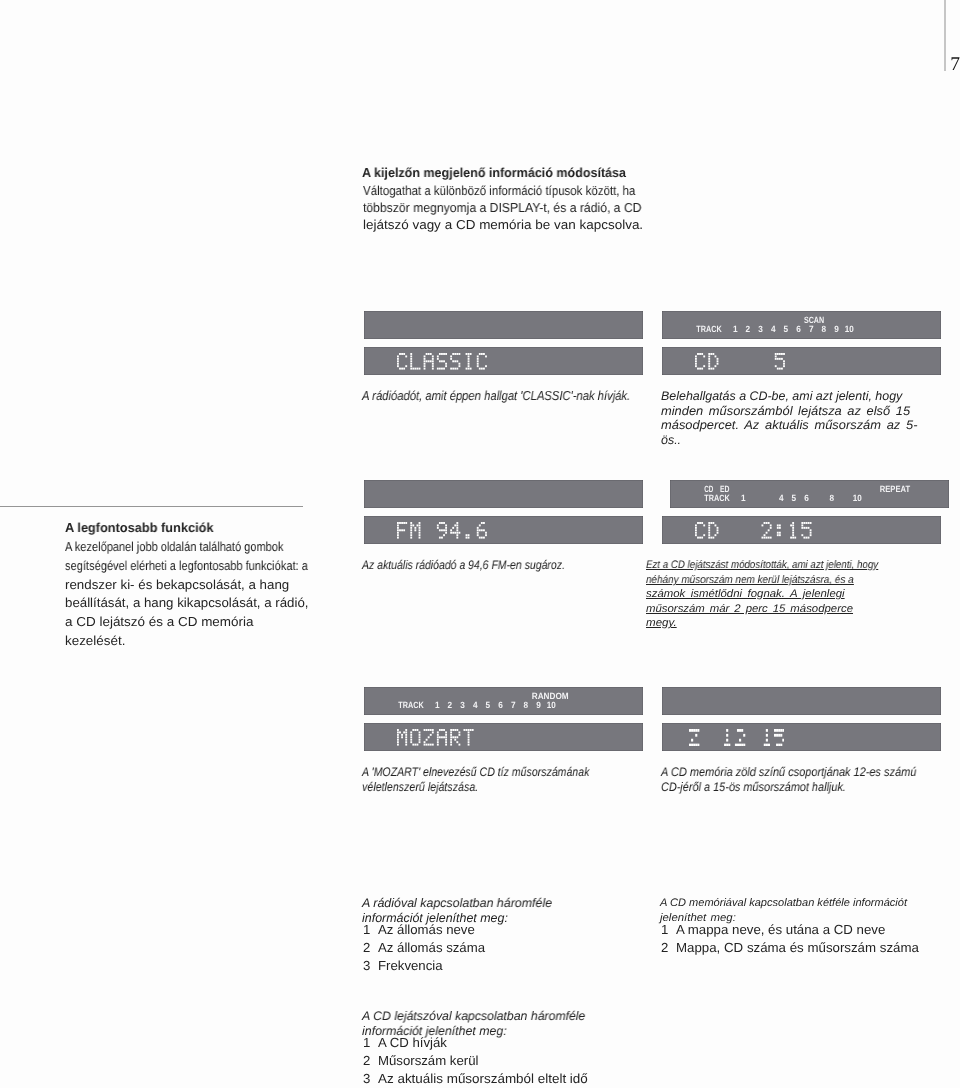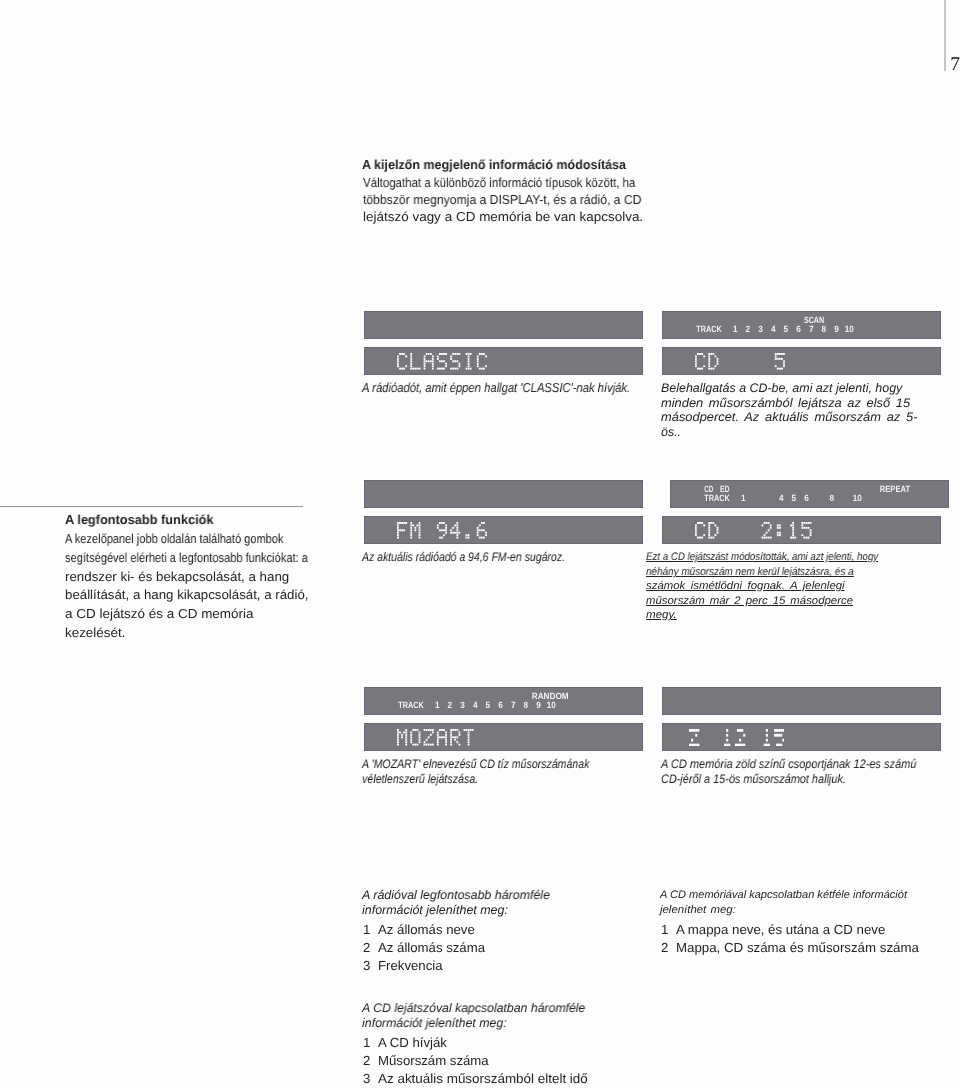--- a/index.html
+++ b/index.html
@@ -5,21 +5,21 @@
 <style>
   html,body{margin:0;padding:0;}
   body{width:960px;height:1088px;background:#fdfdfd;position:relative;overflow:hidden;
        font-family:"Liberation Sans",sans-serif;color:#232323;
        -webkit-font-smoothing:antialiased;text-rendering:geometricPrecision;}
   #page-rule{position:absolute;left:944.4px;top:0;width:1.4px;height:70.5px;background:#c6c6c6;}
   #page-no{position:absolute;left:950.2px;top:55.2px;font-family:"Liberation Serif",serif;
            font-size:19.5px;line-height:1;color:#111;}
   .hrule{position:absolute;background:#969696;height:1.2px;}
 
-  .tblock{position:absolute;}
+  .tblock{position:absolute;margin-top:8px;}
   .ln{display:block;white-space:pre;transform-origin:left top;width:max-content;
        will-change:transform;}
   .tblock.bold .ln{font-weight:bold;}
   .tblock.ital .ln{font-style:italic;}
 
   
   .lcd{position:absolute;background:#77777d;
        box-shadow:inset 0 1px 0 0 rgba(0,0,0,.10), inset 0 -1px 0 0 rgba(0,0,0,.10),
                   inset 1px 0 0 0 rgba(0,0,0,.10), inset -1px 0 0 0 rgba(0,0,0,.10);}
   .lcd svg{display:block;}
@@ -632,21 +632,21 @@
       </div>
   </div>
 </div>
 <div class="tblock ital" style="left:660.5px;top:757.2px;font-size:12.45px;line-height:14.5px;">
   <span class="ln" style="word-spacing: 0px; transform: scaleX(0.8832);">A CD memória zöld színű csoportjának 12-es számú</span>
   <span class="ln" style="word-spacing: 0px; transform: scaleX(0.877);">CD-jéről a 15-ös műsorszámot halljuk.</span>
 </div>
 
 <div class="lst" style="left:361.7px;top:888.4px;">
   <div class="tblock ital" style="position:relative;left:0;top:0;font-size:12.45px;line-height:14.5px;">
-    <span class="ln" style="word-spacing: 0px; transform: scaleX(0.9981);">A rádióval legfontosabb háromféle</span>
+    <span class="ln" style="word-spacing: 0px; transform: scaleX(0.9981);">A rádióval kapcsolatban háromféle</span>
     <span class="ln" style="word-spacing: 0px; transform: scaleX(0.9988);">információt jeleníthet meg:</span>
   </div>
   <div class="items" style="left:0;top:33.3px;font-size:13.2px;">
     <div class="lrow" style="top:0.0px;">
       <span class="ln lnum" style="left: 1.5px; transform: scaleX(1);">1</span>
       <span class="ln ltxt" style="left: 16.4px; word-spacing: 0px; transform: scaleX(0.9973);">Az állomás neve</span>
     </div>
     <div class="lrow" style="top:18.2px;">
       <span class="ln lnum" style="left: 1.5px; transform: scaleX(1);">2</span>
       <span class="ln ltxt" style="left: 16.4px; word-spacing: 0px; transform: scaleX(0.9989);">Az állomás száma</span>
@@ -678,20 +678,20 @@
     <span class="ln" style="word-spacing: 0px; transform: scaleX(0.9872);">A CD lejátszóval kapcsolatban háromféle</span>
     <span class="ln" style="word-spacing: 0px; transform: scaleX(0.9913);">információt jeleníthet meg:</span>
   </div>
   <div class="items" style="left:0;top:33.3px;font-size:13.2px;">
     <div class="lrow" style="top:0.0px;">
       <span class="ln lnum" style="left: 1.5px; transform: scaleX(1);">1</span>
       <span class="ln ltxt" style="left: 16.4px; word-spacing: 0px; transform: scaleX(0.9946);">A CD hívják</span>
     </div>
     <div class="lrow" style="top:18.2px;">
       <span class="ln lnum" style="left: 1.5px; transform: scaleX(1);">2</span>
-      <span class="ln ltxt" style="left: 16.4px; word-spacing: 0px; transform: scaleX(0.9977);">Műsorszám száma</span>
+      <span class="ln ltxt" style="left: 16.4px; word-spacing: 0px; transform: scaleX(0.9977);">Műsorszám kerül</span>
     </div>
     <div class="lrow" style="top:36.4px;">
       <span class="ln lnum" style="left: 1.5px; transform: scaleX(1);">3</span>
       <span class="ln ltxt" style="left: 16.4px; word-spacing: 0px; transform: scaleX(1.0186);">Az aktuális műsorszámból eltelt idő</span>
     </div>
   </div>
 </div>
 
 </body></html>

